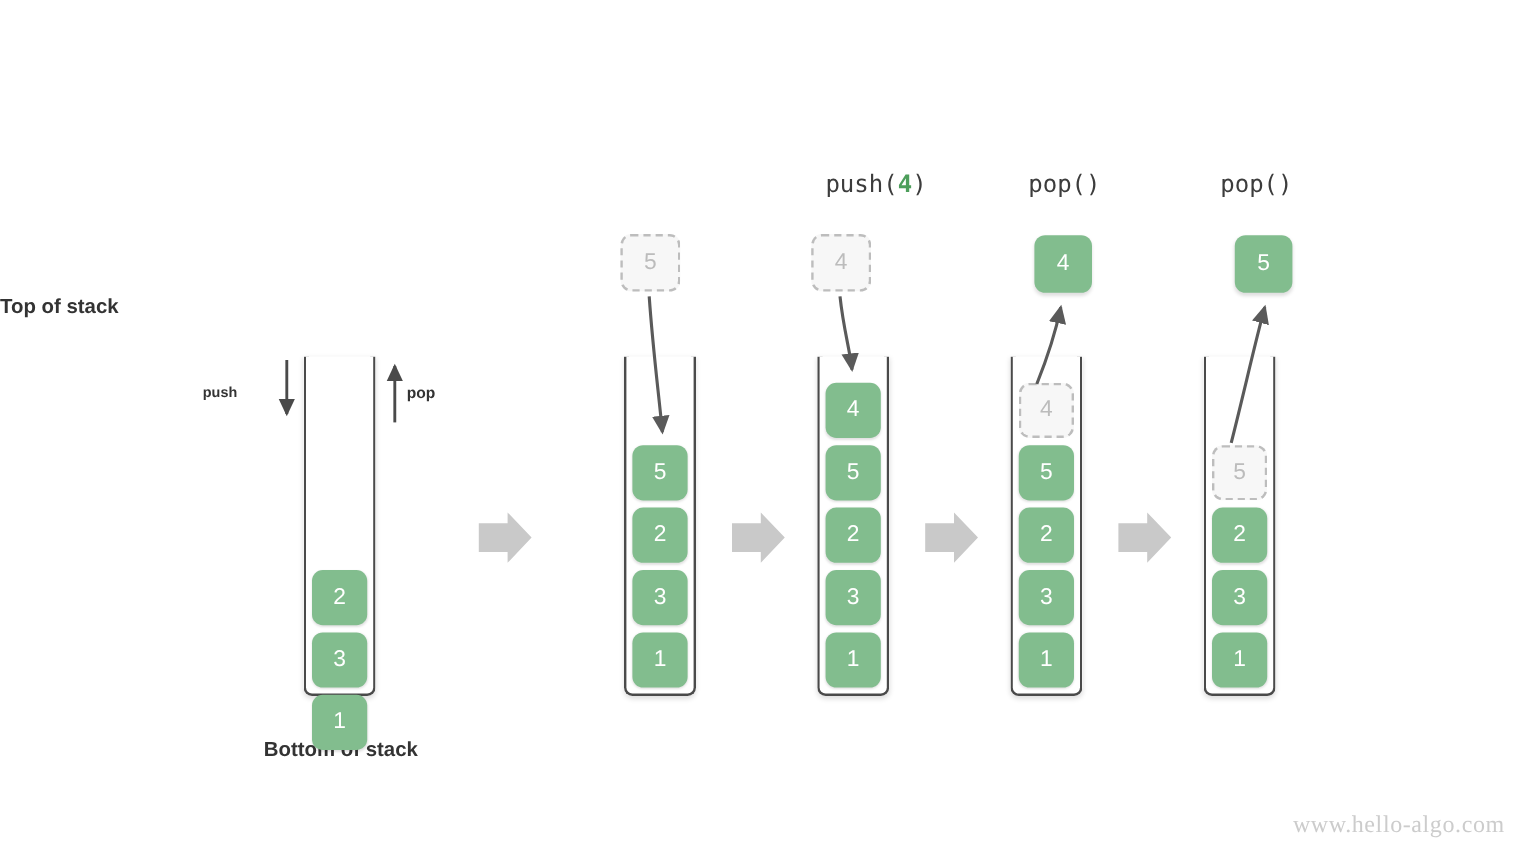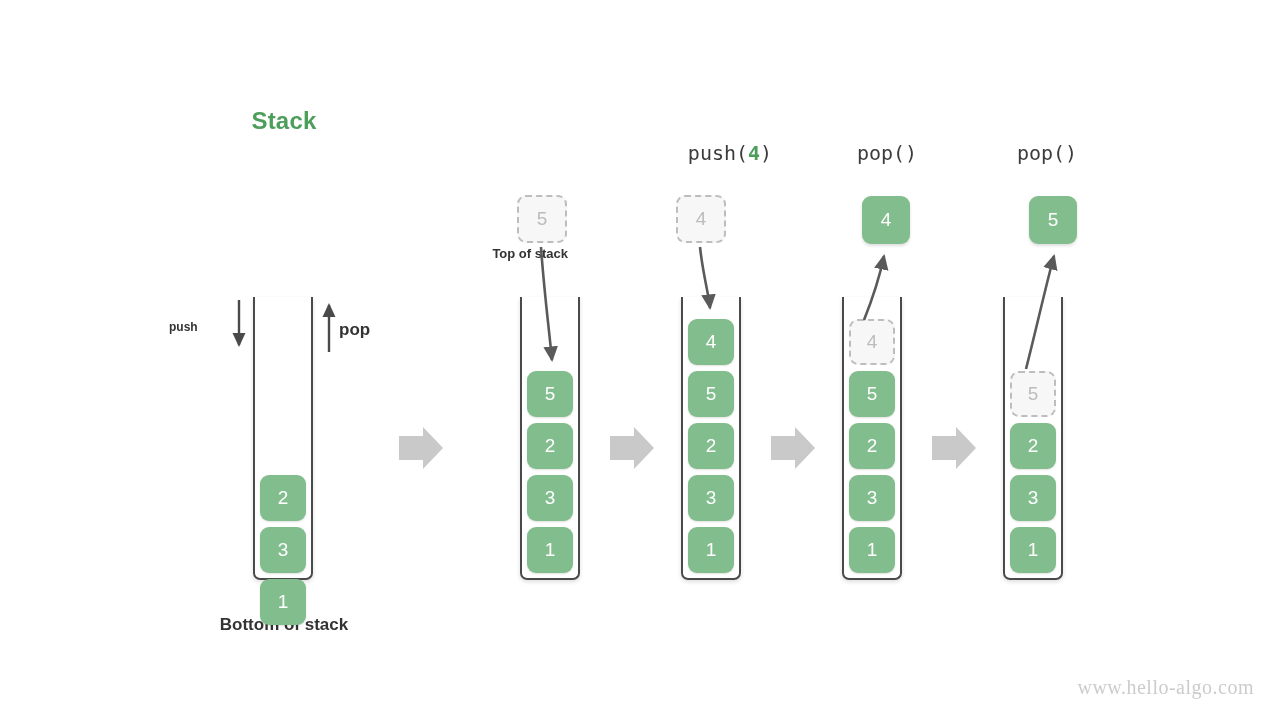--- a/index.html
+++ b/index.html
@@ -29,22 +29,22 @@
     font-size: 24px;
     font-weight: bold;
     color: #4d9e5b;
     letter-spacing: 0.2px;
   }
   .label-top {
     position: absolute;
     left: 0;
     top: 246px;
     width: 568px;
-    text-align: right;
-    font-size: 13px;
+    text-align: left;
+    font-size: 17px;
     font-weight: bold;
     color: #333333;
   }
   .label-bottom {
     position: absolute;
     left: 0;
     top: 615px;
     width: 568px;
     text-align: center;
     font-size: 17px;
@@ -56,21 +56,21 @@
     left: 169px;
     top: 320px;
     font-size: 12px;
     font-weight: bold;
     color: #333333;
   }
   .label-pop {
     position: absolute;
     left: 339px;
     top: 320px;
-    font-size: 17px;
+    font-size: 13px;
     font-weight: bold;
     color: #333333;
   }
   .op-header {
     position: absolute;
     top: 141px;
     width: 160px;
     text-align: center;
     font-family: "DejaVu Sans Mono", "Liberation Mono", monospace;
     font-size: 20px;
@@ -142,21 +142,20 @@
     width: 1280px;
     height: 720px;
     pointer-events: none;
   }
 </style>
 </head>
 <body>
 
 <div id="canvas">
 
-  <div class="title-stack">Stack</div>
 
   <div class="label-top">Top of stack</div>
   <div class="label-bottom">Bottom of stack</div>
   <div class="label-push">push</div>
   <div class="label-pop">pop</div>
 
   <div class="op-header" style="left:650px;"><span>push(</span><span class="arg">4</span><span>)</span></div>
   <div class="op-header" style="left:807px;"><span>pop(</span><span class="arg"></span><span>)</span></div>
   <div class="op-header" style="left:967px;"><span>pop(</span><span class="arg"></span><span>)</span></div>
 

